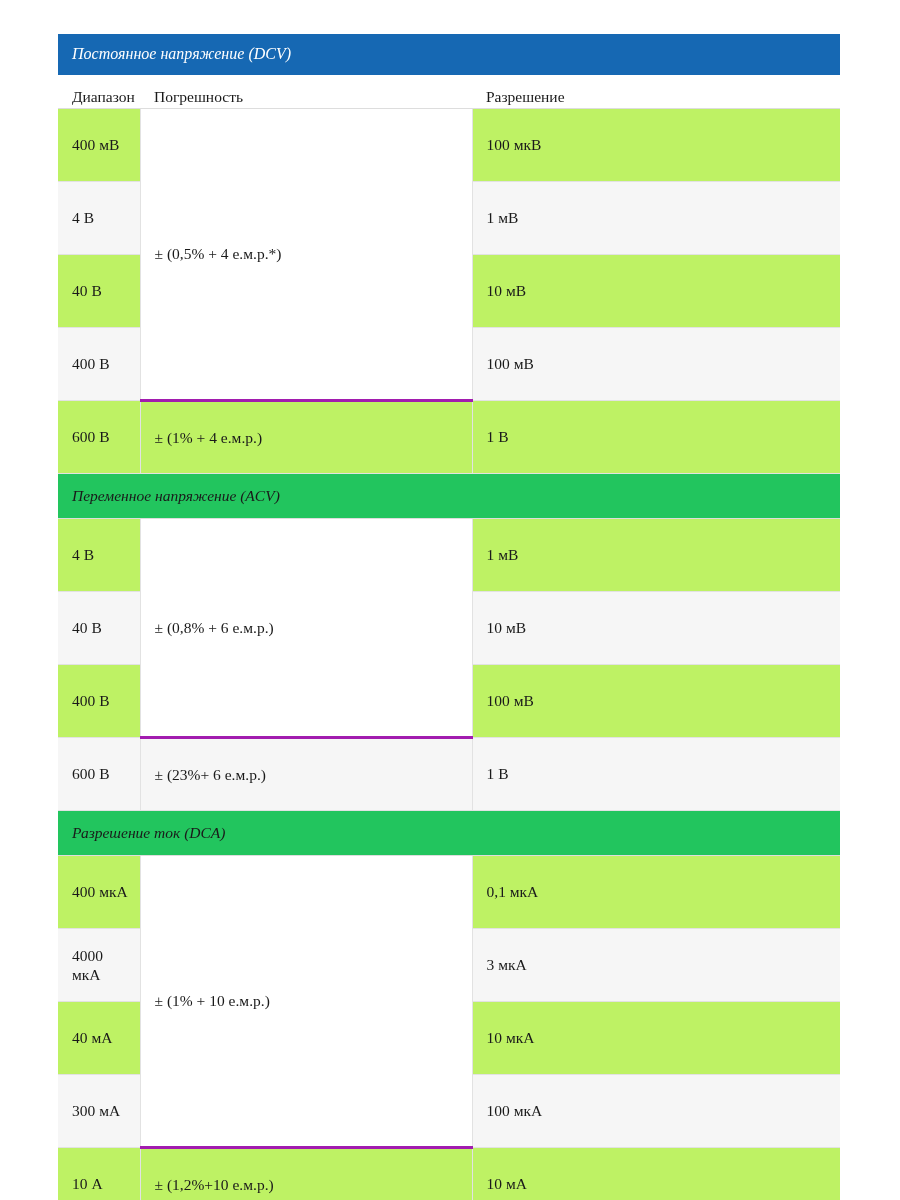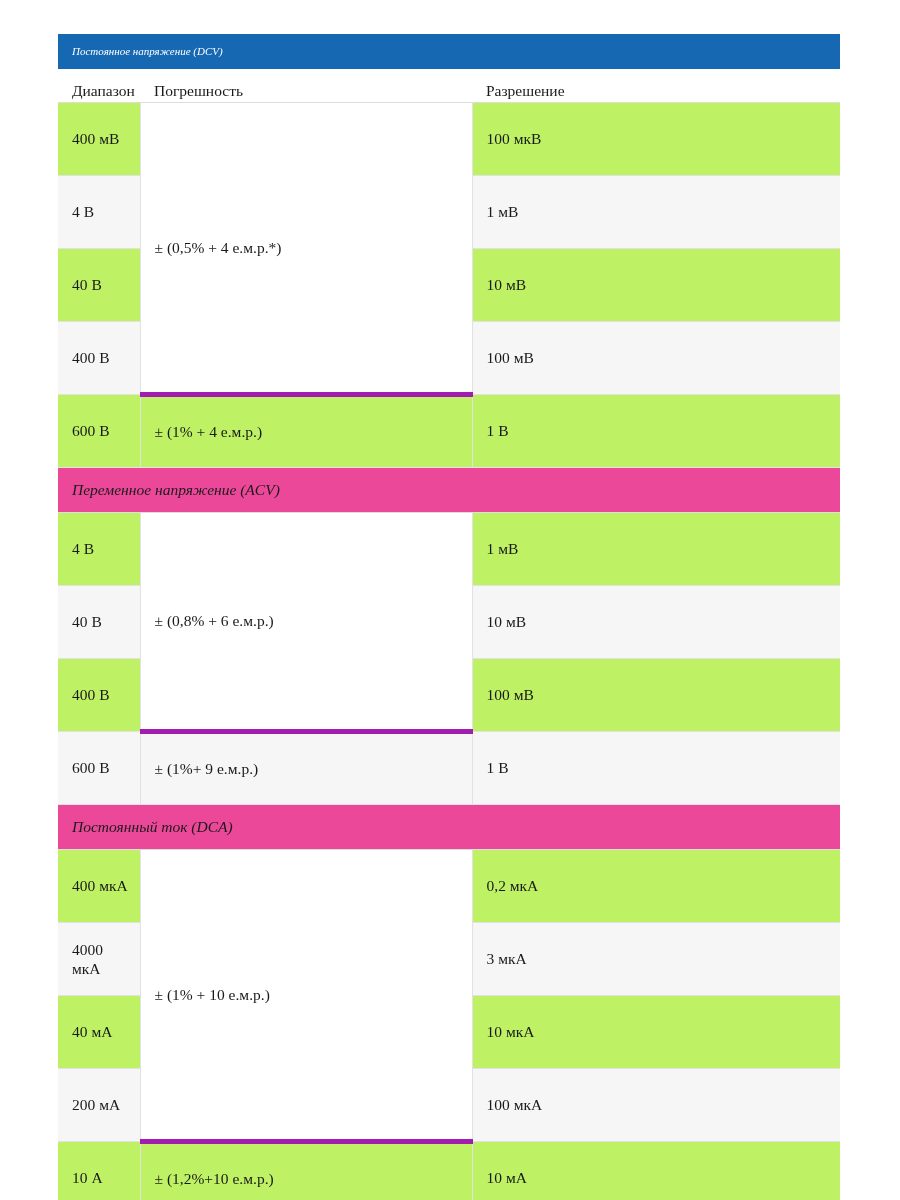--- a/index.html
+++ b/index.html
@@ -27,26 +27,26 @@
     font-size: 15.5px;
   }
   table.spec col.c-range  { width: 82px; }
   table.spec col.c-acc    { width: 332px; }
   table.spec col.c-res    { width: 368px; }
 
   tr.header-row td {
     background: #1668b3;
     color: #ffffff;
     font-style: italic;
-    font-size: 11px;
+    font-size: 16px;
     padding: 11px 10px 12px 14px;
     border: none;
   }
   tr.section-row td {
-    background: #ec4899;
+    background: #22c55e;
     font-style: italic;
     padding: 13px 10px 13px 14px;
     border-top: 1px solid #dddddd;
     border-bottom: 1px solid #dddddd;
   }
   tr.colhead-row td {
     background: #ffffff;
     padding: 13px 10px 2px 14px;
     border-bottom: 1px solid #dddddd;
   }
@@ -54,21 +54,21 @@
     padding: 13px 10px 13px 14px;
     border-bottom: 1px solid #e2e2e2;
     border-right: 1px solid #e2e2e2;
     vertical-align: middle;
     line-height: 1.25;
   }
   td.cell.last { border-right: none; }
   tr.alt td.cell { background: #f6f6f6; }
   tr.white td.cell { background: #bef264; }
   td.acc {
-    border-bottom: 5px solid #a21caf;
+    border-bottom: 3px solid #a21caf;
     border-right: 1px solid #e2e2e2;
     padding: 13px 10px 13px 14px;
     vertical-align: middle;
     background: #ffffff;
   }
   .cell-h { height: 46px; }
 </style>
 </head>
 <body>
 
@@ -124,42 +124,42 @@
       <tr class="alt">
         <td class="cell cell-h">40 В</td>
         <td class="cell last cell-h">10 мВ</td>
       </tr>
       <tr class="white">
         <td class="cell cell-h">400 В</td>
         <td class="cell last cell-h">100 мВ</td>
       </tr>
       <tr class="alt">
         <td class="cell cell-h">600 В</td>
-        <td class="cell">± (1%+ 9 е.м.р.)</td>
+        <td class="cell">± (23%+ 6 е.м.р.)</td>
         <td class="cell last cell-h">1 В</td>
       </tr>
 
       <tr class="section-row">
-        <td colspan="3">Постоянный ток (DCA)</td>
+        <td colspan="3">Разрешение ток (DCA)</td>
       </tr>
       <tr class="white">
         <td class="cell cell-h">400 мкА</td>
         <td class="acc" rowspan="4">± (1% + 10 е.м.р.)</td>
-        <td class="cell last cell-h">0,2 мкА</td>
+        <td class="cell last cell-h">0,1 мкА</td>
       </tr>
       <tr class="alt">
         <td class="cell cell-h">4000 мкА</td>
         <td class="cell last cell-h">3 мкА</td>
       </tr>
       <tr class="white">
         <td class="cell cell-h">40 мА</td>
         <td class="cell last cell-h">10 мкА</td>
       </tr>
       <tr class="alt">
-        <td class="cell cell-h">200 мА</td>
+        <td class="cell cell-h">300 мА</td>
         <td class="cell last cell-h">100 мкА</td>
       </tr>
       <tr class="white">
         <td class="cell cell-h">10 А</td>
         <td class="cell">± (1,2%+10 е.м.р.)</td>
         <td class="cell last cell-h">10 мА</td>
       </tr>
 
     </tbody>
   </table>

